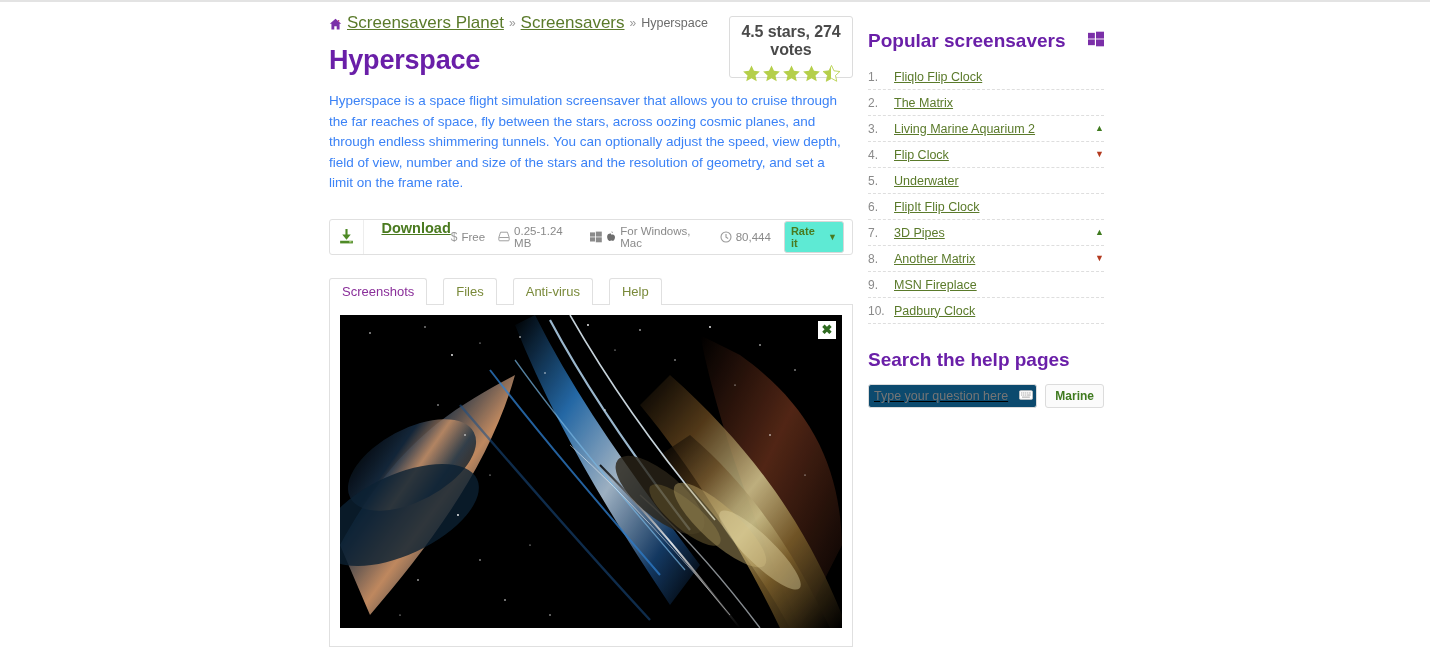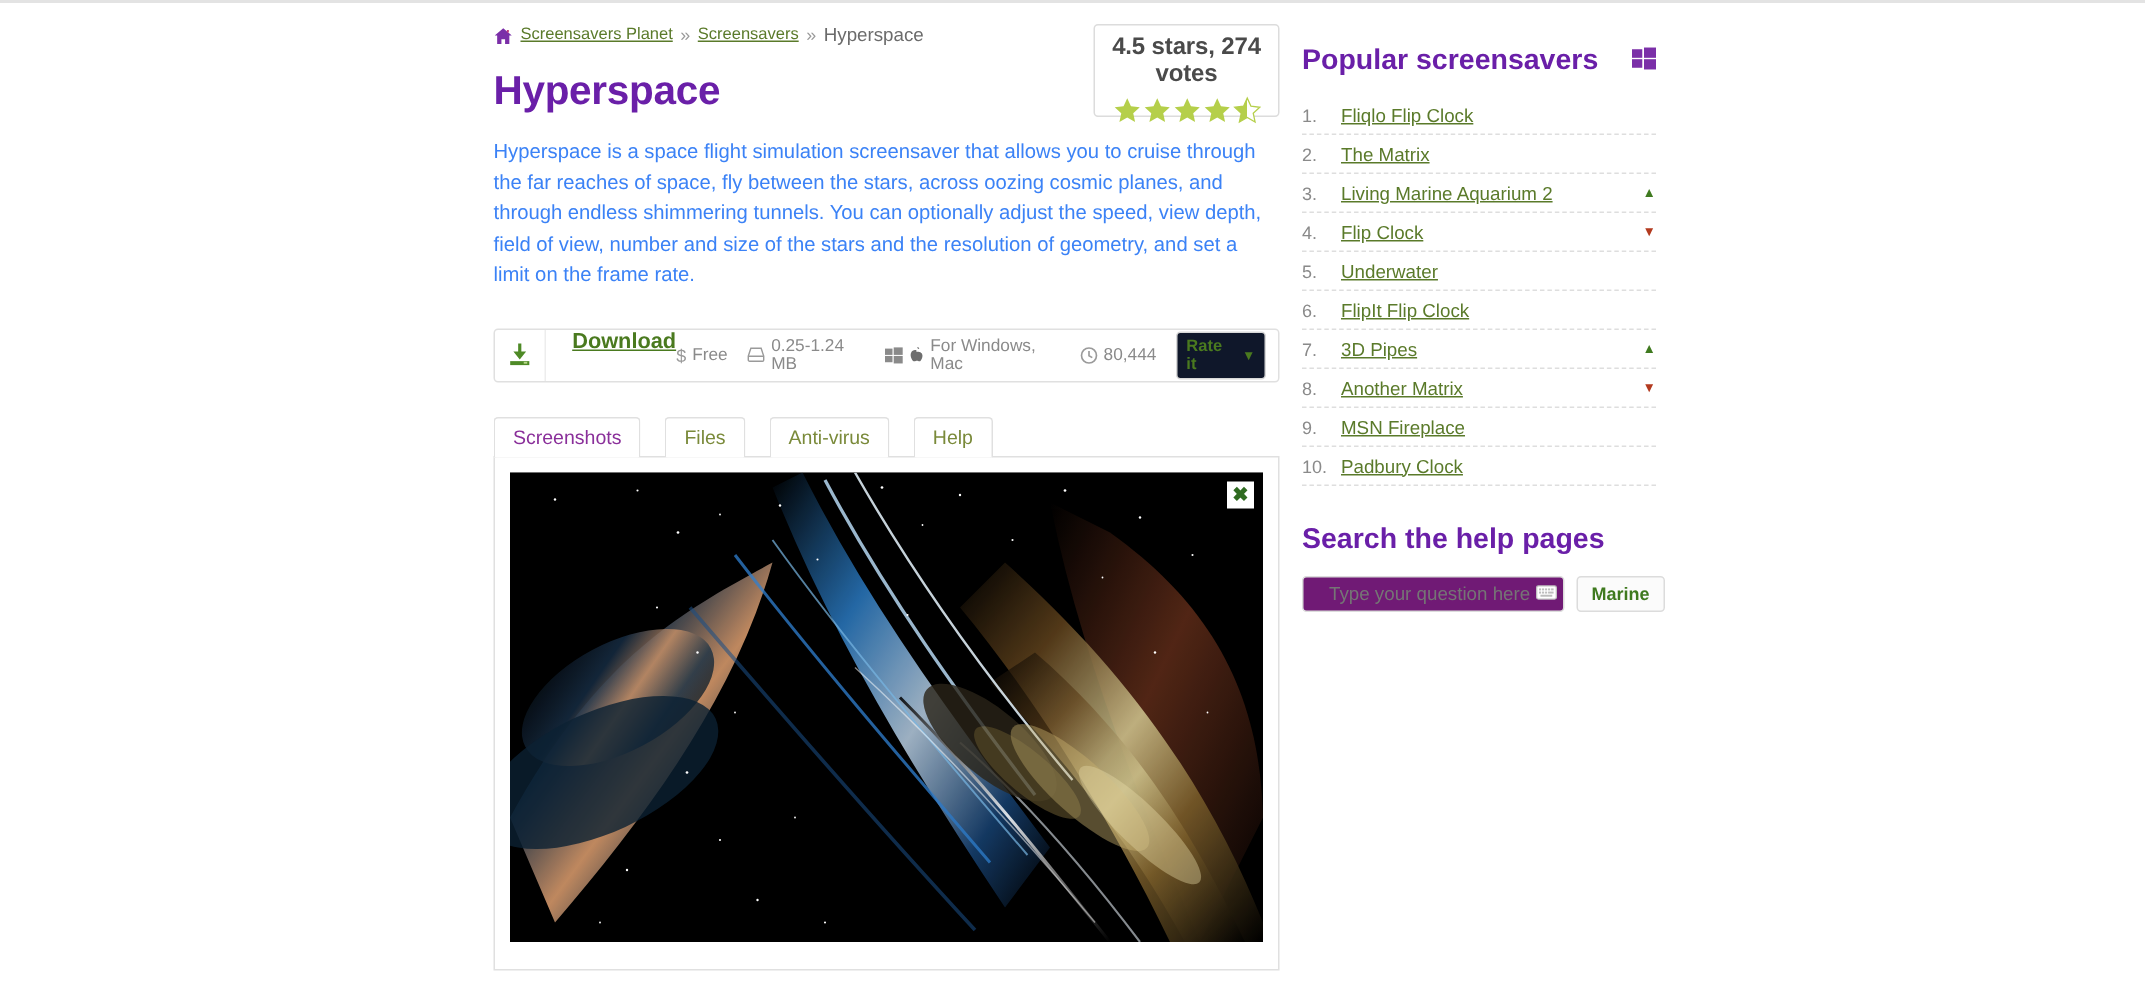--- a/index.html
+++ b/index.html
@@ -15,21 +15,21 @@
   .page { position:absolute; top:0; left:0; width:1430px; height:658px; }
 
   
   .main { position:absolute; left:329px; top:14px; width:524px; }
 
   .breadcrumb {
     font-size:12.5px; color:#6b6b6b; line-height:16px;
     display:flex; align-items:center; gap:5px; height:18px;
   }
   .home-icon { display:inline-block; width:13px; height:13px; position:relative; top:1px; }
-  .breadcrumb a { color:#5a7a2a; text-decoration:underline; font-size:11px; }
+  .breadcrumb a { color:#5a7a2a; text-decoration:underline; font-size:17px; }
   .bc-sep { color:#9a9a9a; font-size:12px; }
   .bc-current { color:#6b6b6b; }
 
   .title {
     margin:12px 0 0 0; font-size:27px; line-height:32px;
     color:#6a1fa8; font-weight:bold; letter-spacing:-0.2px;
   }
 
   .desc {
     margin-top:15px; width:512px;
@@ -56,21 +56,21 @@
     border-right:1px solid #ededed;
   }
   .dl-link {
     margin-left:17px; font-size:14.5px; font-weight:bold; color:#4a7a1f;
     text-decoration:underline;
   }
   .dl-meta { margin-left:auto; display:flex; align-items:center; gap:13px; padding-right:8px; }
   .meta-item { display:flex; align-items:center; gap:4px; font-size:11.5px; color:#8a8a8a; }
   .meta-item .glyph { color:#9a9a9a; font-size:12px; display:inline-flex; align-items:center; }
   .rate-box {
-    border:1px solid #d8d8d8; border-radius:3px; background:#0f172a;
+    border:1px solid #d8d8d8; border-radius:3px; background:#5eead4;
     padding:3px 6px; display:flex; align-items:center; gap:7px;
     font-size:11px; font-weight:bold; color:#4a7a1f;
   }
   .chev { color:#4a7a1f; font-size:9px; }
 
   
   .tabs { margin-top:23px; display:flex; align-items:flex-end; gap:16px; position:relative; z-index:2; }
   .tab {
     border:1px solid #e0e0e0; border-bottom:none; border-radius:3px 3px 0 0;
     background:#fff; padding:5px 12px 6px 12px; font-size:13px; color:#7a8a3a;
@@ -108,21 +108,21 @@
   .pnum { width:26px; color:#8a8a8a; font-size:12px; }
   .pname { color:#5a7a2a; text-decoration:underline; font-size:12.5px; }
   .trend { margin-left:auto; font-size:9px; line-height:1; }
   .trend.up { color:#3f7a1f; }
   .trend.down { color:#b33a1f; }
 
   .search-title { margin-top:25px; font-size:19px; font-weight:bold; color:#6a1fa8; }
   .search-row { margin-top:13px; display:flex; align-items:center; gap:8px; }
   .search-field {
     width:175px; height:24px; border:1px solid #dcdcdc; border-radius:3px;
-    background:#701a75; display:flex; align-items:center; padding:0 15px;
+    background:#0c4a6e; display:flex; align-items:center; padding:0 3px;text-decoration:underline;
   }
   .search-field input {
     border:none; outline:none; width:140px; font-size:12.5px; color:#9a9a9a;
     font-family:"Liberation Sans", sans-serif; background:transparent;
   }
   .kbd-icon { margin-left:auto; color:#b5b5b5; font-size:11px; }
   .search-btn {
     border:1px solid #dcdcdc; border-radius:3px; background:#fbfbfb;
     font-size:12px; font-weight:bold; color:#3f7a1f; padding:4px 9px;
     font-family:"Liberation Sans", sans-serif; cursor:pointer;

